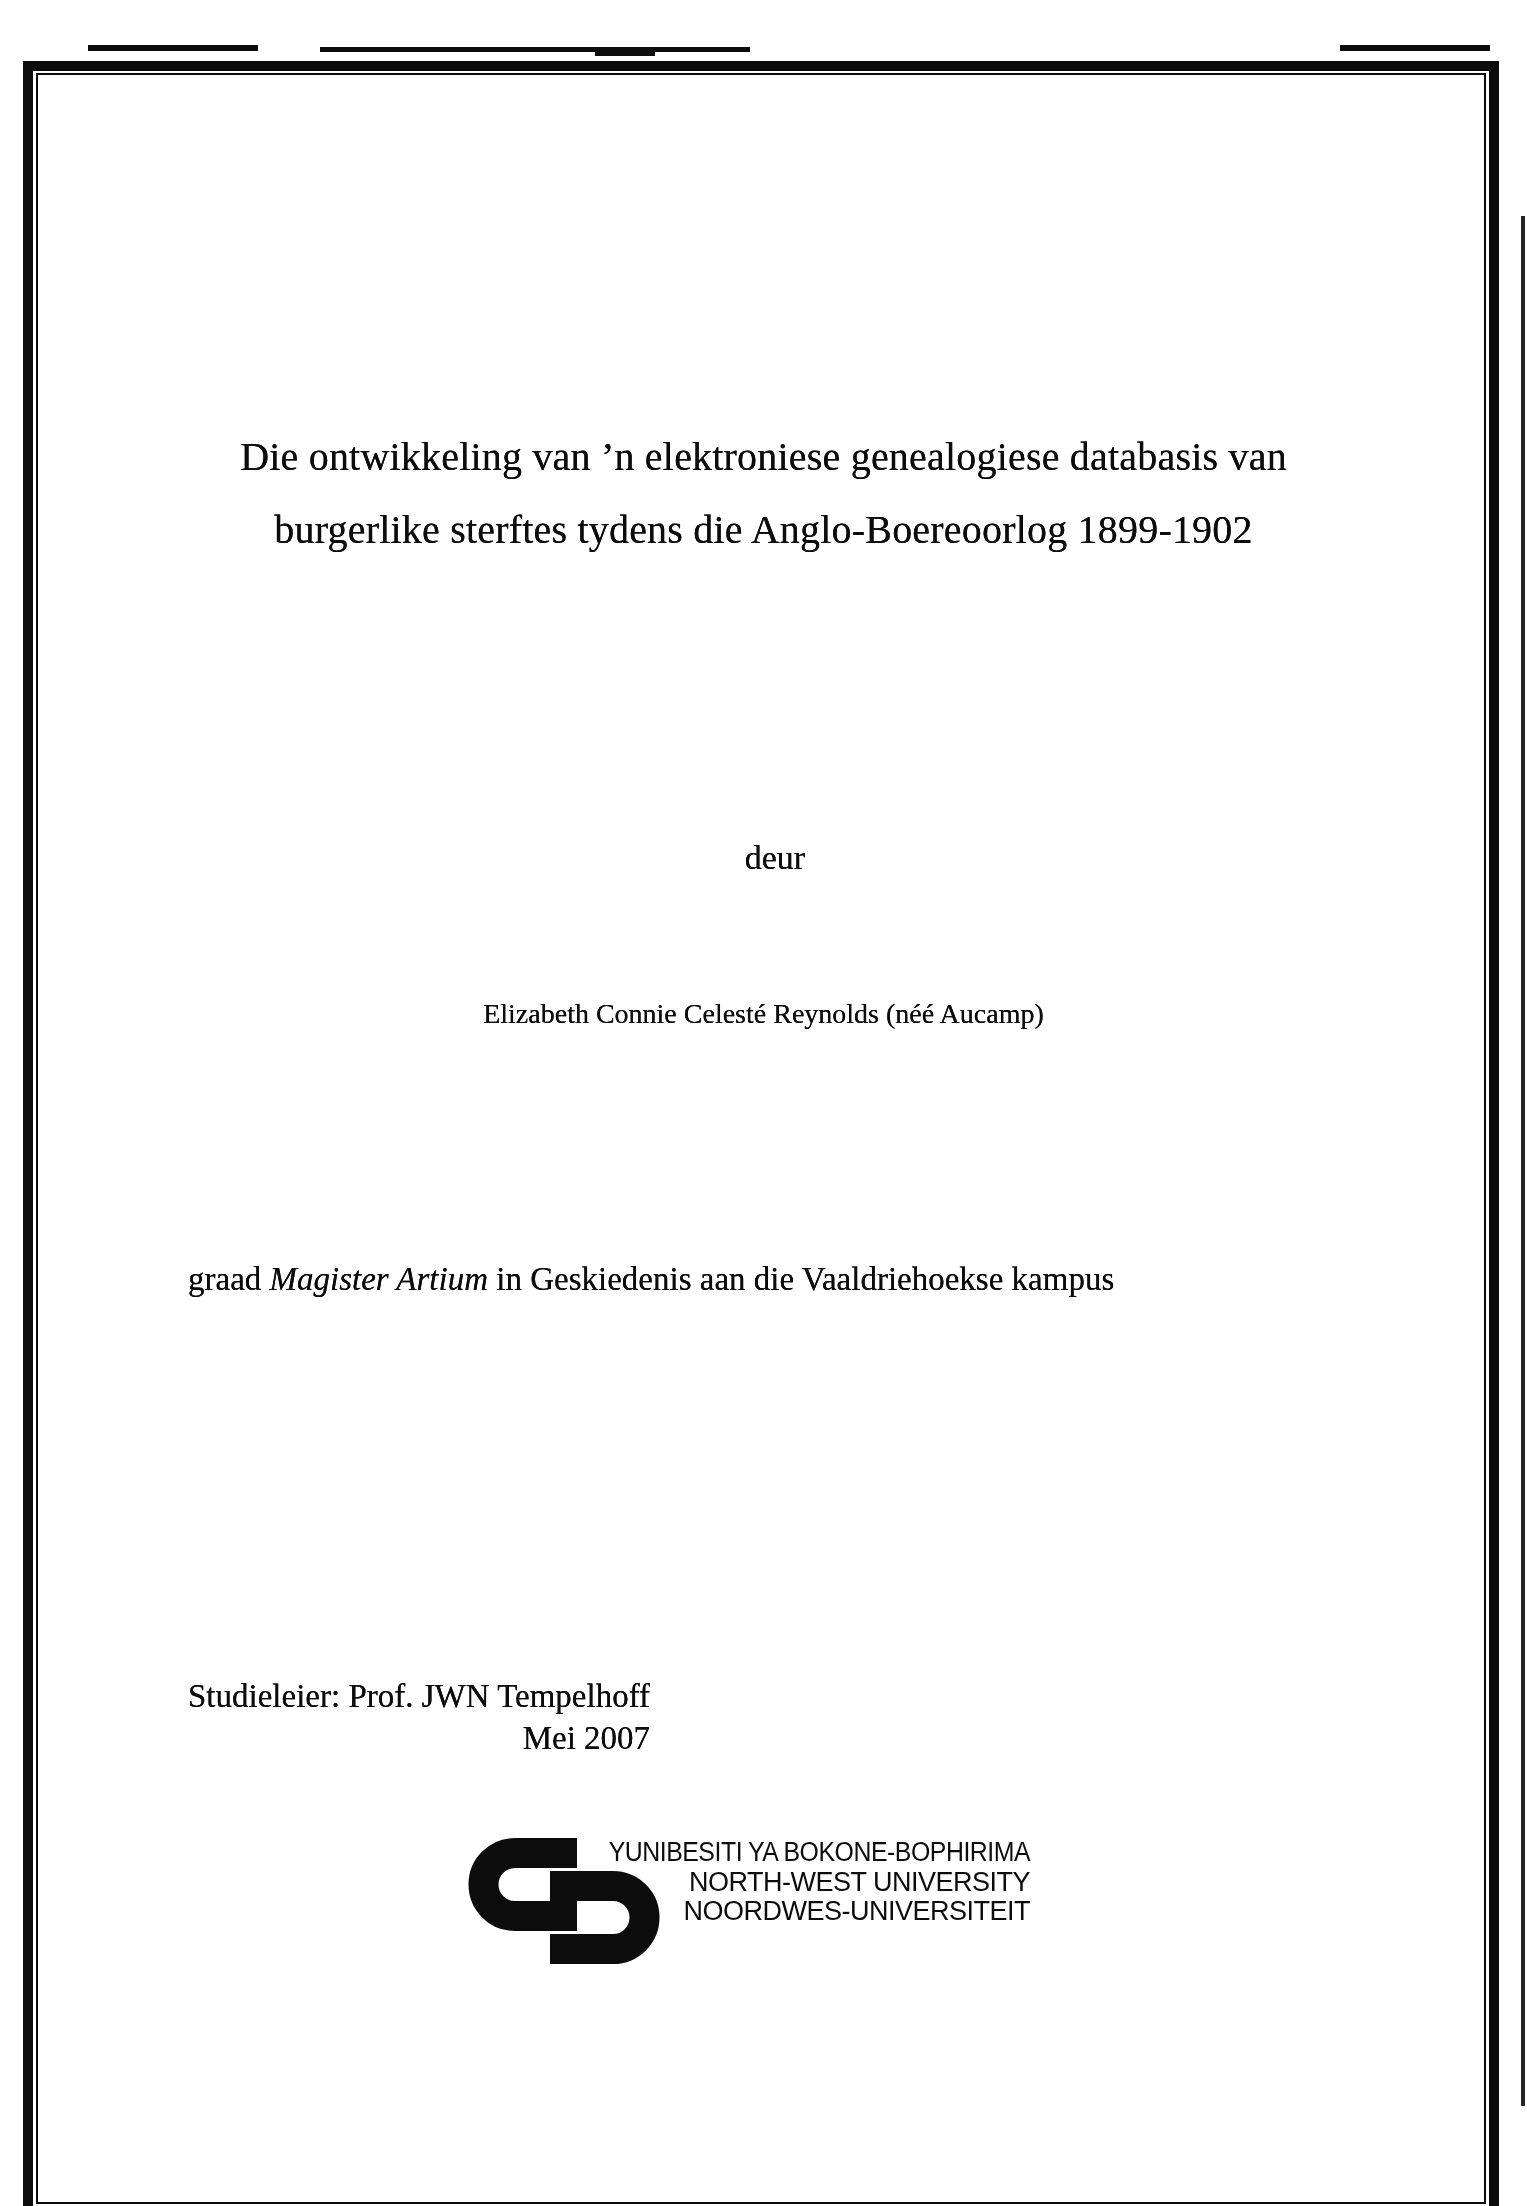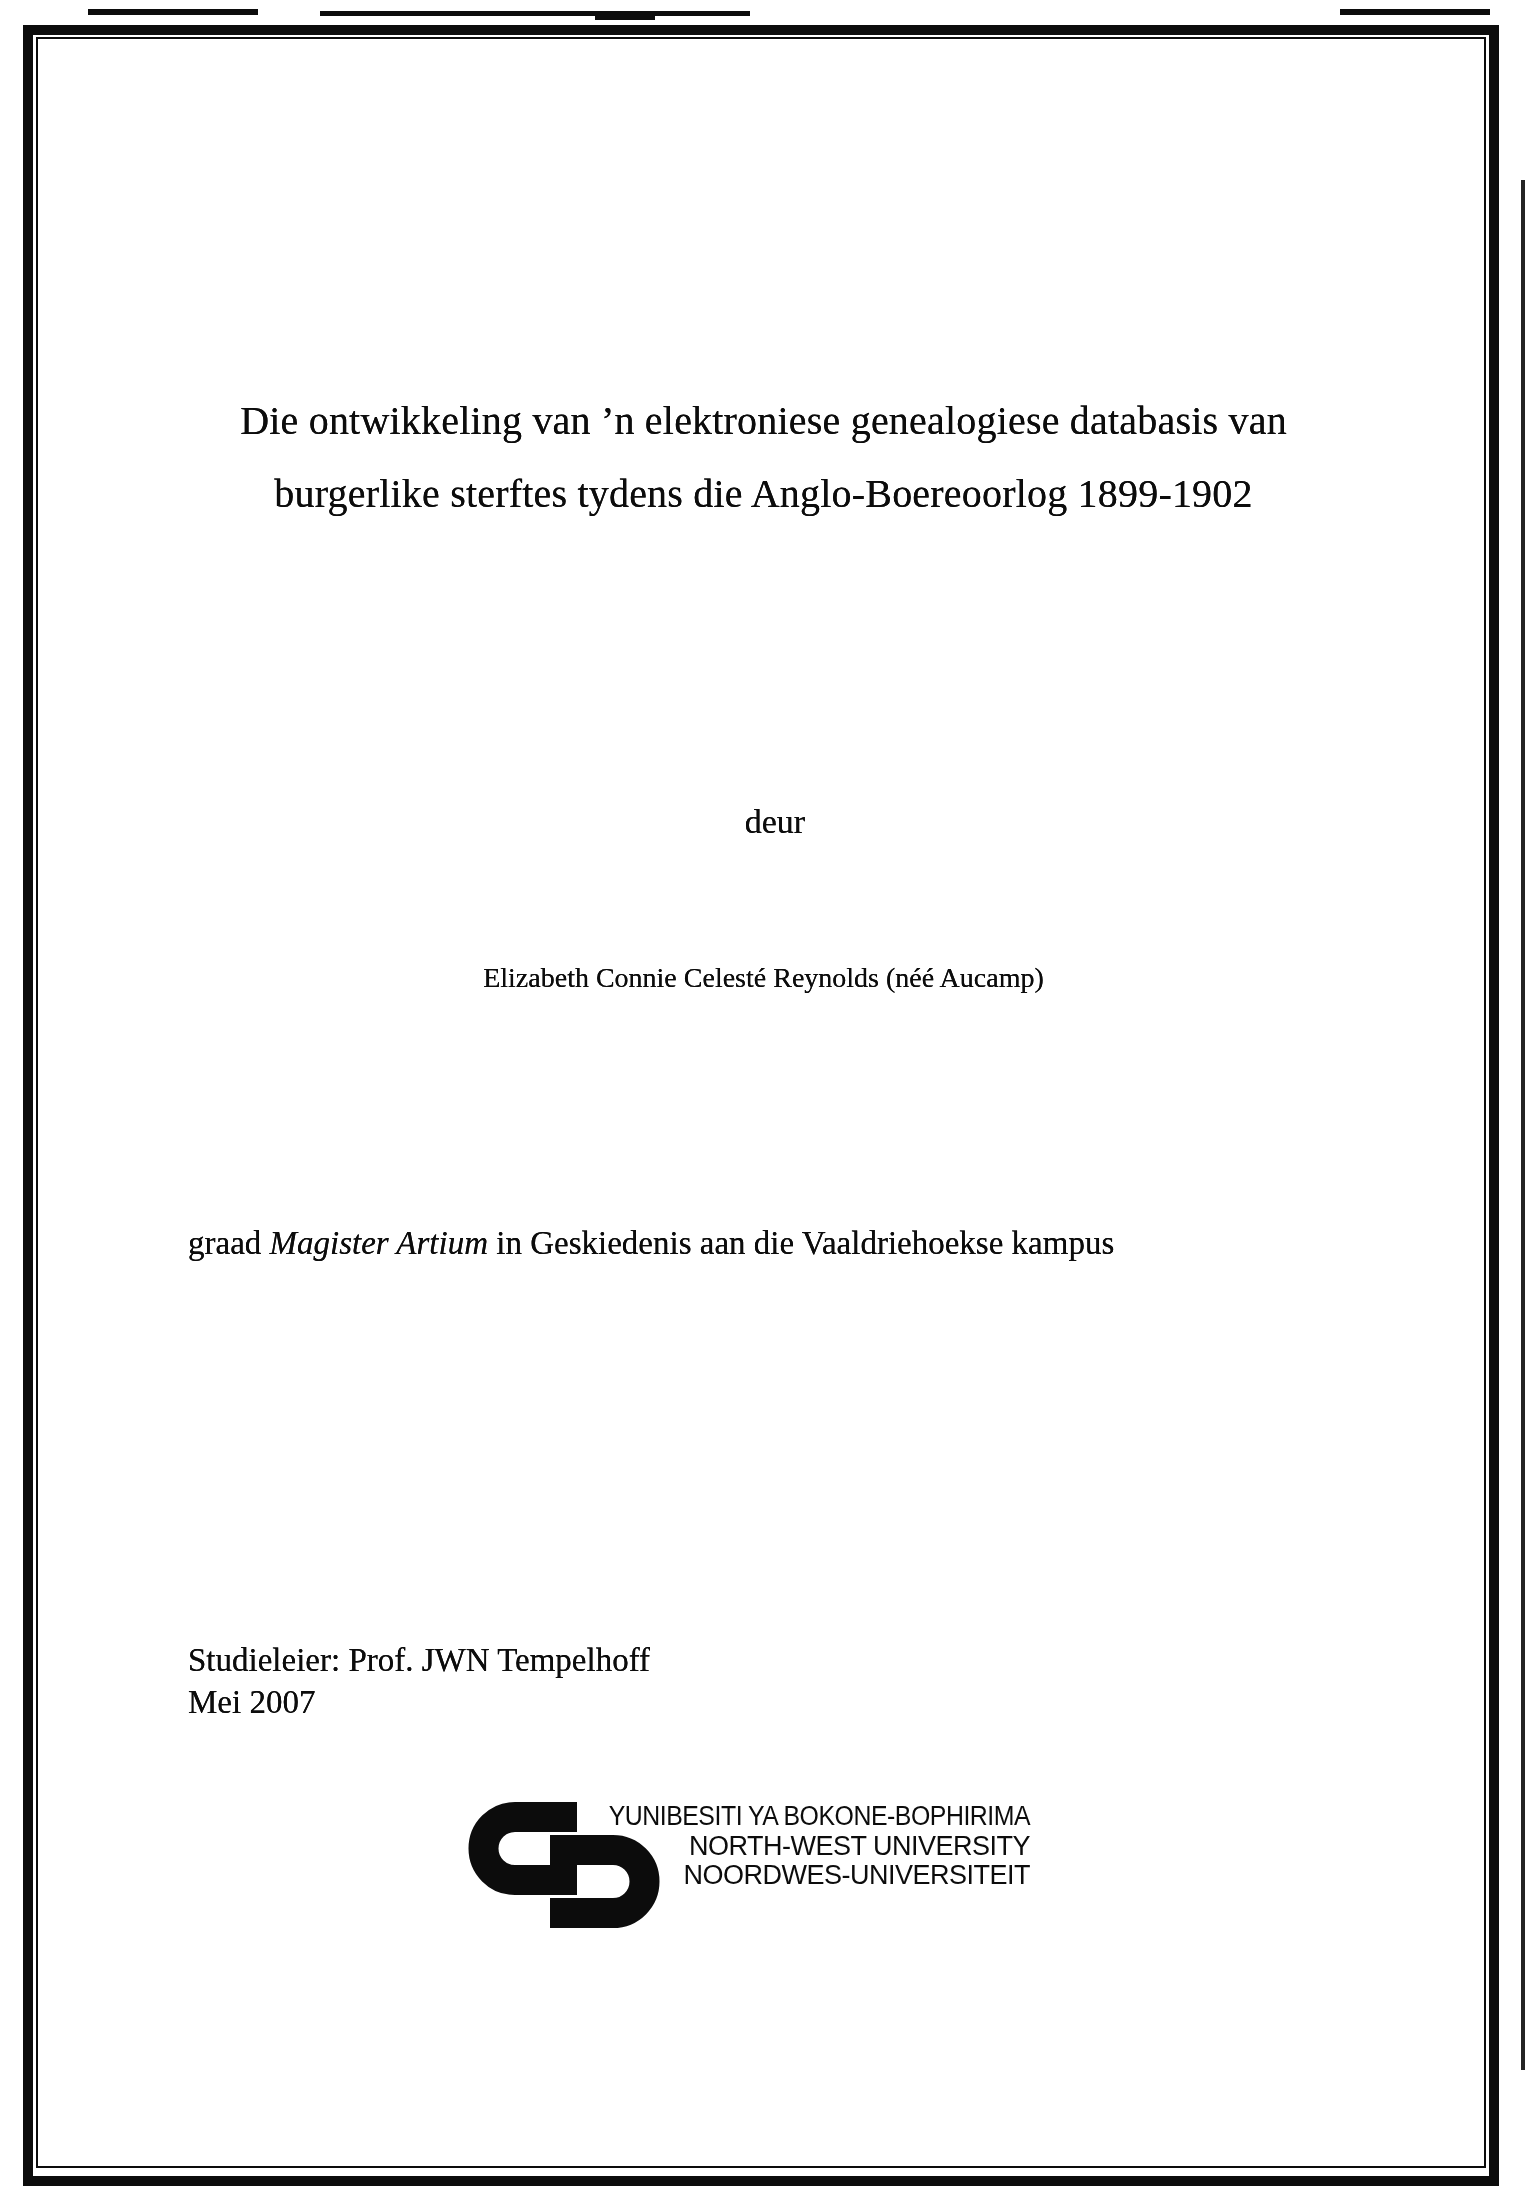--- a/index.html
+++ b/index.html
@@ -5,21 +5,21 @@
   :root { --ink: #0c0c0c; --paper: #ffffff; }
   html, body { margin: 0; padding: 0; }
   body {
     width: 1527px; height: 2206px;
     background: var(--paper);
     position: relative;
     overflow: hidden;
     font-family: "Liberation Serif", "DejaVu Serif", serif;
     color: var(--ink);
   }
-  .page { position: absolute; inset: 0; }
+  .page { position: absolute; inset: 0; margin-top: 36px; }
 
   
   .frame-outer {
     position: absolute; left: 23px; top: 25px;
     width: 1456px; height: 2141px;
     border: 10px solid var(--ink);
   }
   .frame-inner {
     position: absolute; left: 36px; top: 37px;
     width: 1446px; height: 2127px;
@@ -46,21 +46,21 @@
     text-align: center; font-size: 28px; line-height: 41px;
   }
   .statement {
     position: absolute; left: 188px; top: 1223px; width: 1145px;
     font-size: 33px; line-height: 41.5px;
   }
   .statement .justified { text-align: justify; text-align-last: justify; }
   .statement .italic { font-style: italic; }
   .supervisor-block {
     position: absolute; left: 188px; top: 1640px;
-    font-size: 33px; line-height: 41.5px;
+    font-size: 33px; line-height: 41.5px; text-align: right;
   }
 
   .logo-mark { position: absolute; left: 467px; top: 1800px; width: 193px; height: 128px; }
   .logo-text {
     position: absolute; left: 530px; top: 1802px; width: 500px;
     text-align: right;
     font-family: "Liberation Sans", "DejaVu Sans", sans-serif;
     font-weight: normal; font-size: 27px; line-height: 29.6px;
     letter-spacing: -0.5px; white-space: nowrap;
   }

